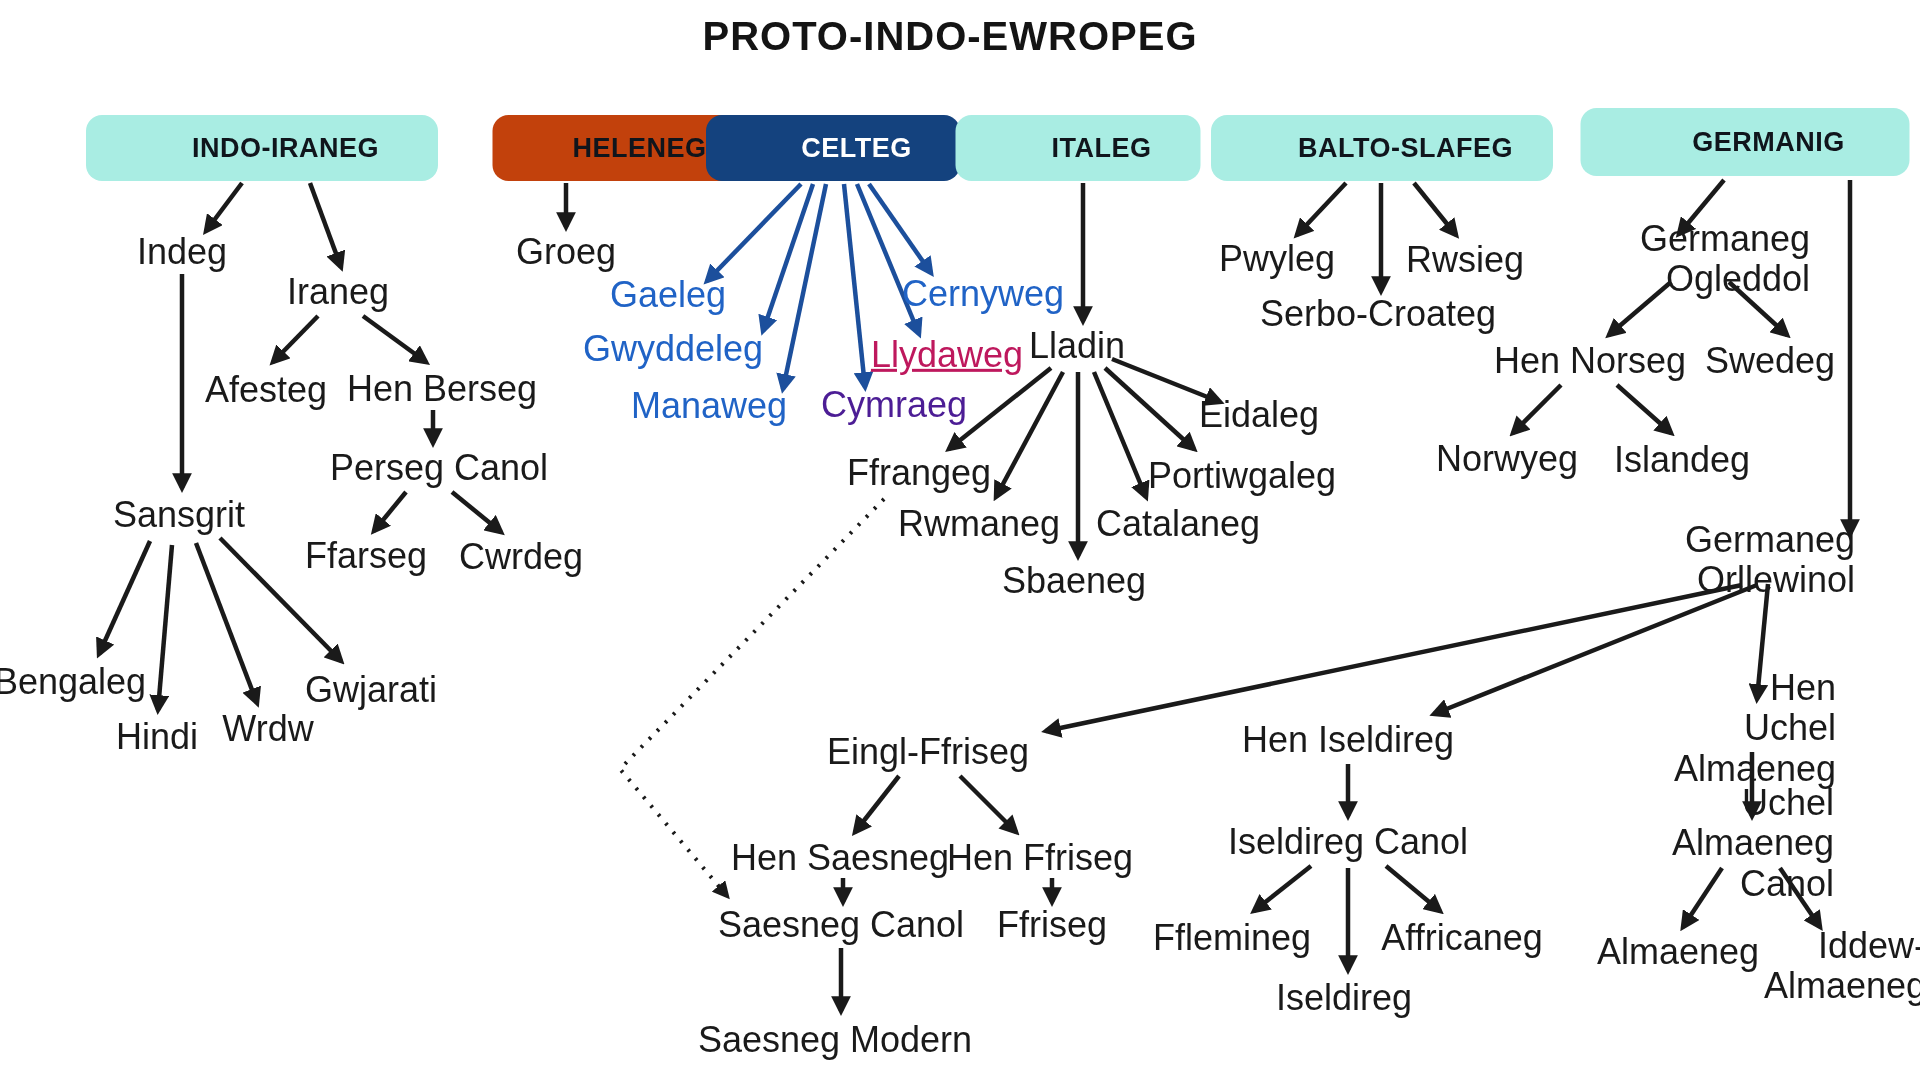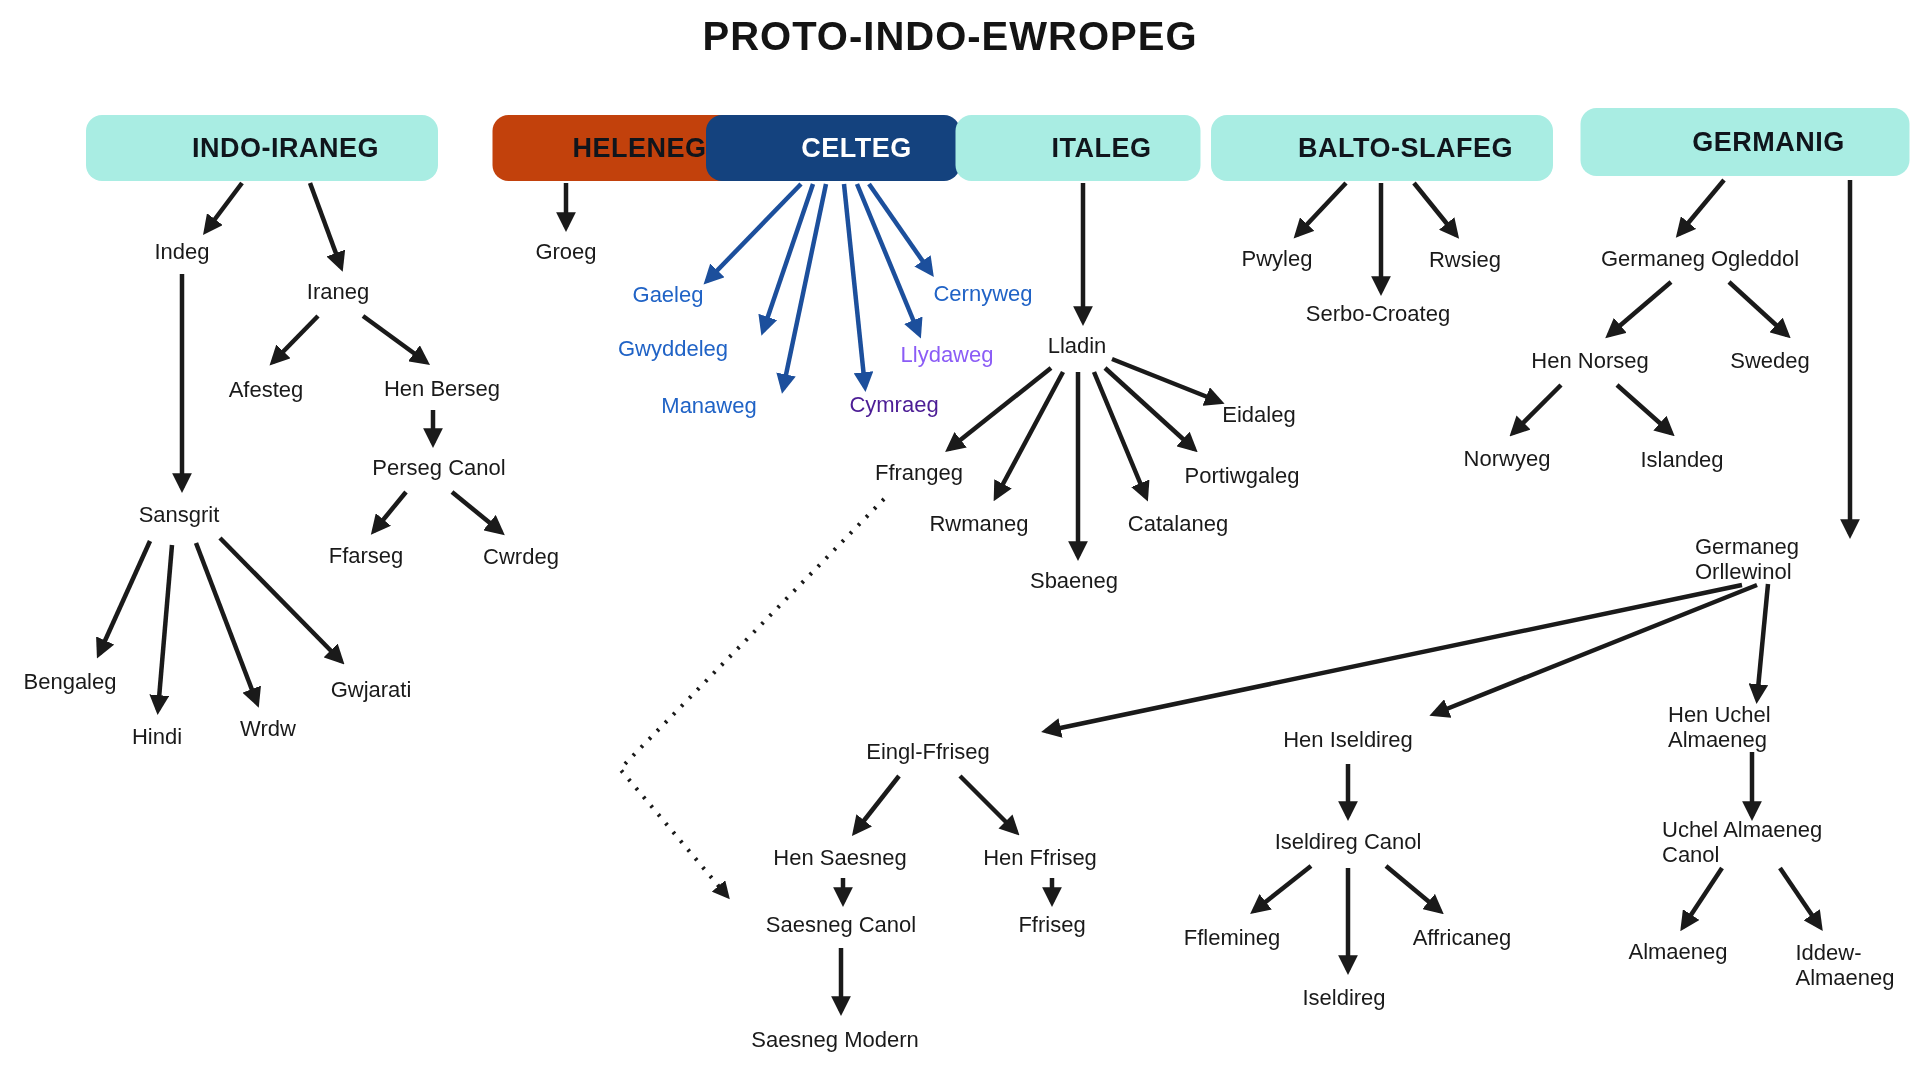--- a/index.html
+++ b/index.html
@@ -13,21 +13,21 @@
     font-size:40px;font-weight:700;letter-spacing:1px;color:#141414;white-space:nowrap;
   }
   .family-box{
     position:absolute;transform:translate(-50%,-50%);
     display:flex;align-items:center;justify-content:center;
     border-radius:16px;font-weight:700;font-size:27px;letter-spacing:0.5px;
     white-space:nowrap;color:#10151c;padding-left:47px;
   }
   .node{
     position:absolute;transform:translate(-50%,-50%);
-    font-size:22px;color:#1a1a1a;white-space:pre-line;text-align:left;
+    font-size:36px;color:#1a1a1a;white-space:pre-line;text-align:right;
     line-height:1.12;
   }
 </style>
 </head>
 <body>
 
 <div id="stage">
 
   <svg id="edges" xmlns="http://www.w3.org/2000/svg">
     <defs>
@@ -109,21 +109,21 @@
     <div class="node" style="left: 179px; top: 515px;">Sansgrit</div>
     <div class="node" style="left: 70px; top: 682px;">Bengaleg</div>
     <div class="node" style="left: 157px; top: 737px;">Hindi</div>
     <div class="node" style="left: 268px; top: 729px;">Wrdw</div>
     <div class="node" style="left: 371px; top: 690px;">Gwjarati</div>
     <div class="node" style="left: 566px; top: 252px;">Groeg</div>
     <div class="node" style="left: 668px; top: 295px; color: rgb(32, 99, 198);">Gaeleg</div>
     <div class="node" style="left: 673px; top: 349px; color: rgb(32, 99, 198);">Gwyddeleg</div>
     <div class="node" style="left: 709px; top: 406px; color: rgb(32, 99, 198);">Manaweg</div>
     <div class="node" style="left: 894px; top: 405px; color: #4c1d95;">Cymraeg</div>
-    <div class="node" style="left: 947px; top: 355px; color: #8b5cf6;">Llydaweg</div>
+    <div class="node" style="left: 947px; top: 355px; color: #be185d; text-decoration: underline;">Llydaweg</div>
     <div class="node" style="left: 983px; top: 294px; color: rgb(32, 99, 198);">Cernyweg</div>
     <div class="node" style="left: 1077px; top: 346px;">Lladin</div>
     <div class="node" style="left: 919px; top: 473px;">Ffrangeg</div>
     <div class="node" style="left: 979px; top: 524px;">Rwmaneg</div>
     <div class="node" style="left: 1074px; top: 581px;">Sbaeneg</div>
     <div class="node" style="left: 1178px; top: 524px;">Catalaneg</div>
     <div class="node" style="left: 1242px; top: 476px;">Portiwgaleg</div>
     <div class="node" style="left: 1259px; top: 415px;">Eidaleg</div>
     <div class="node" style="left: 1277px; top: 259px;">Pwyleg</div>
     <div class="node" style="left: 1378px; top: 314px;">Serbo-Croateg</div>

